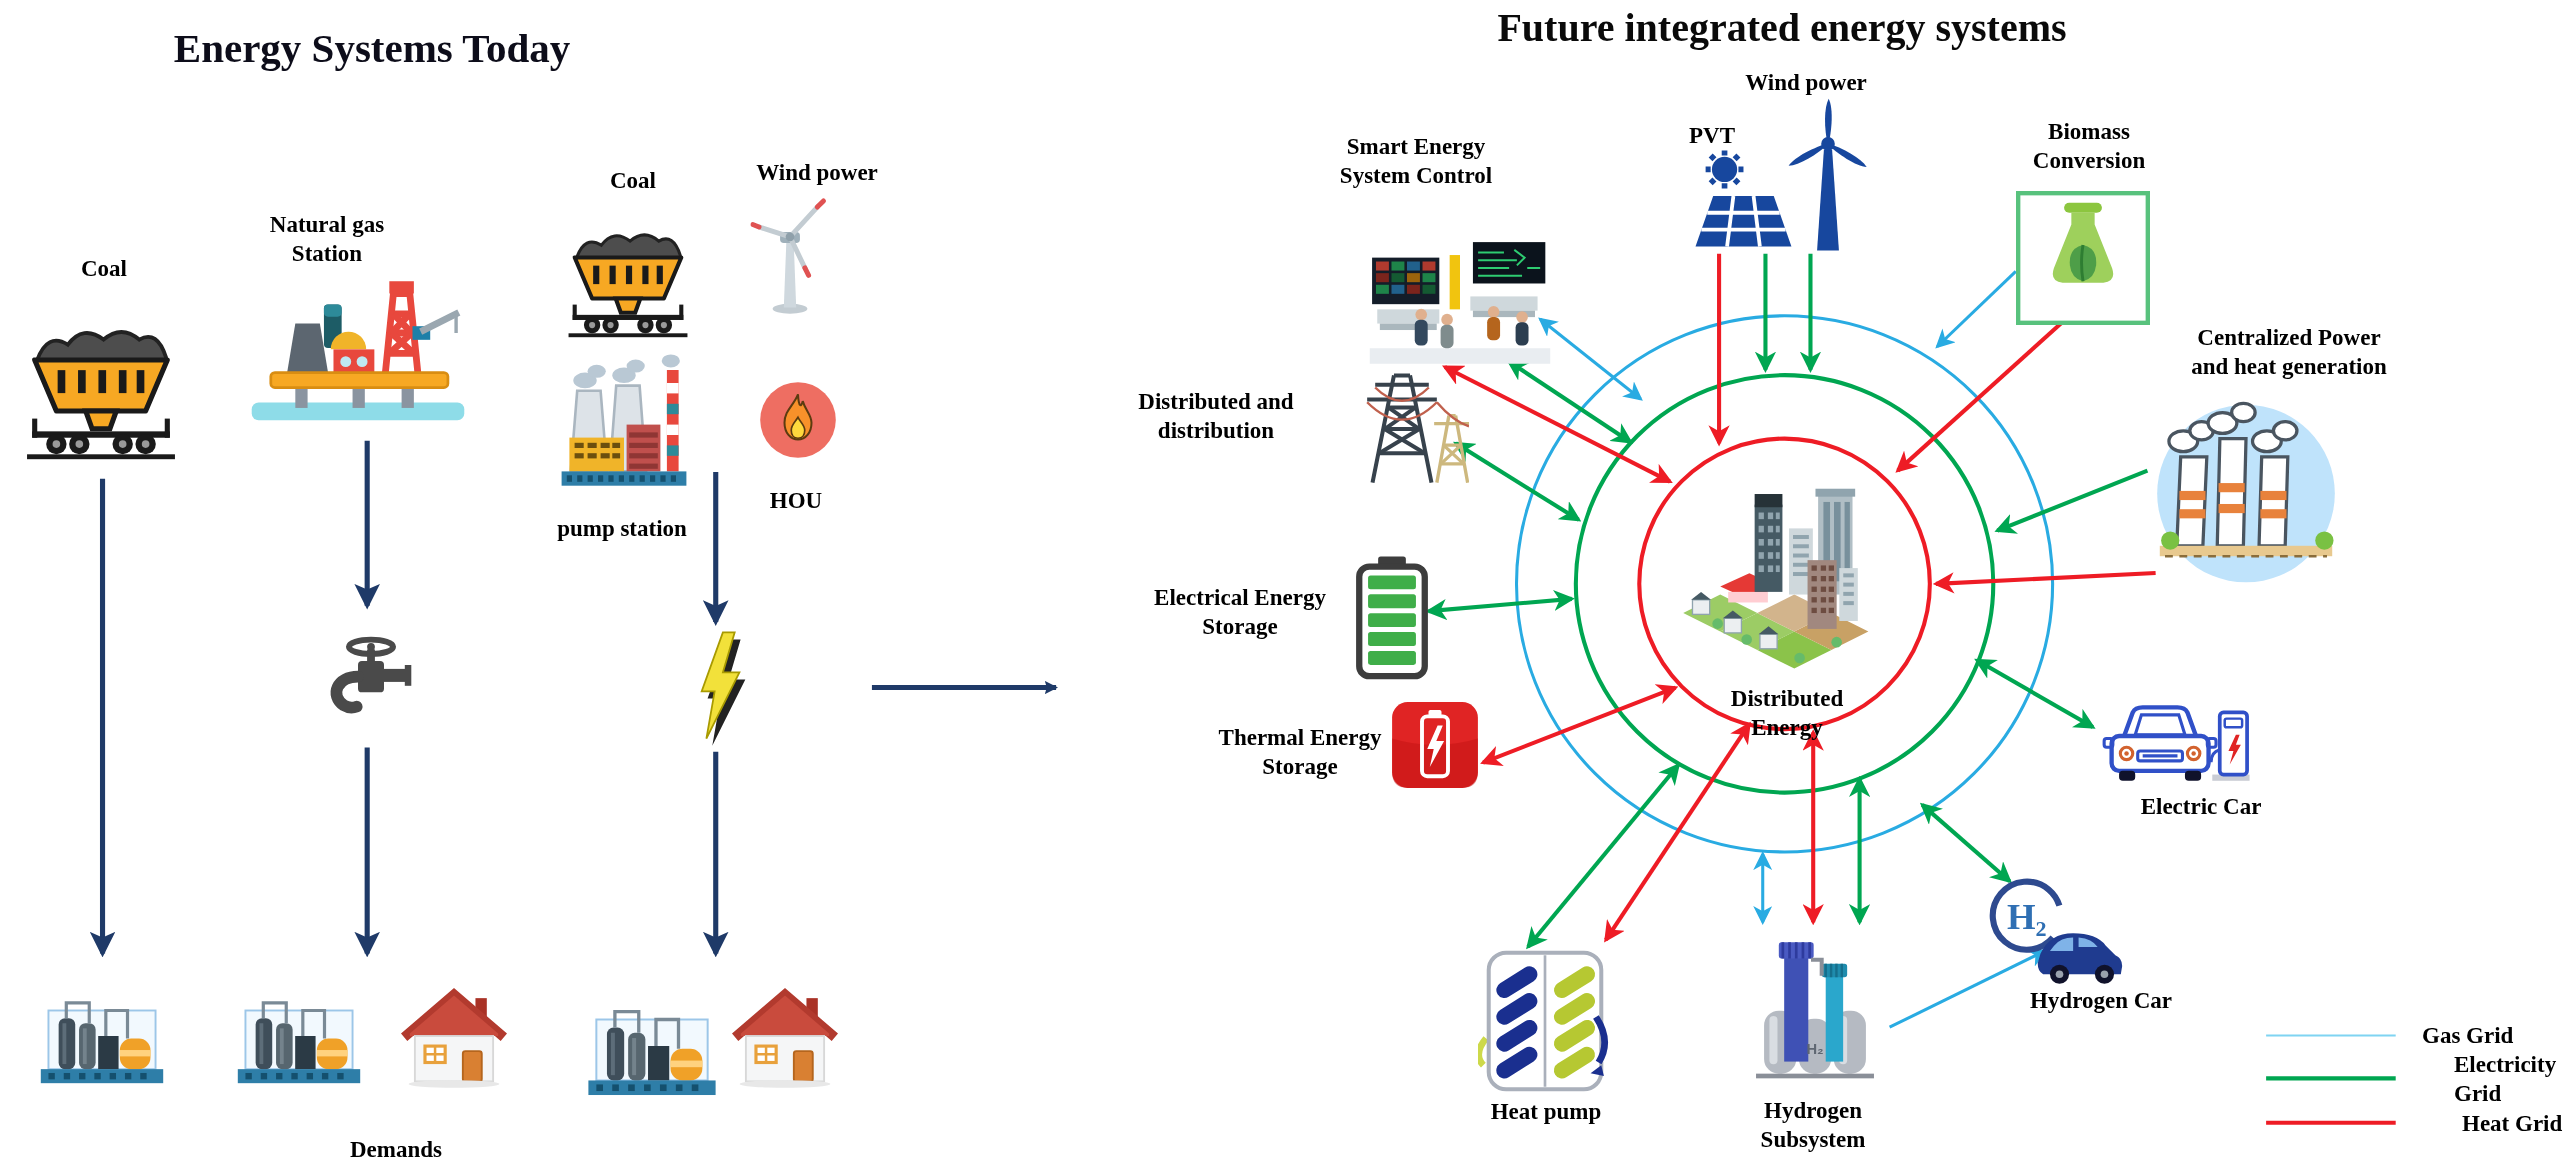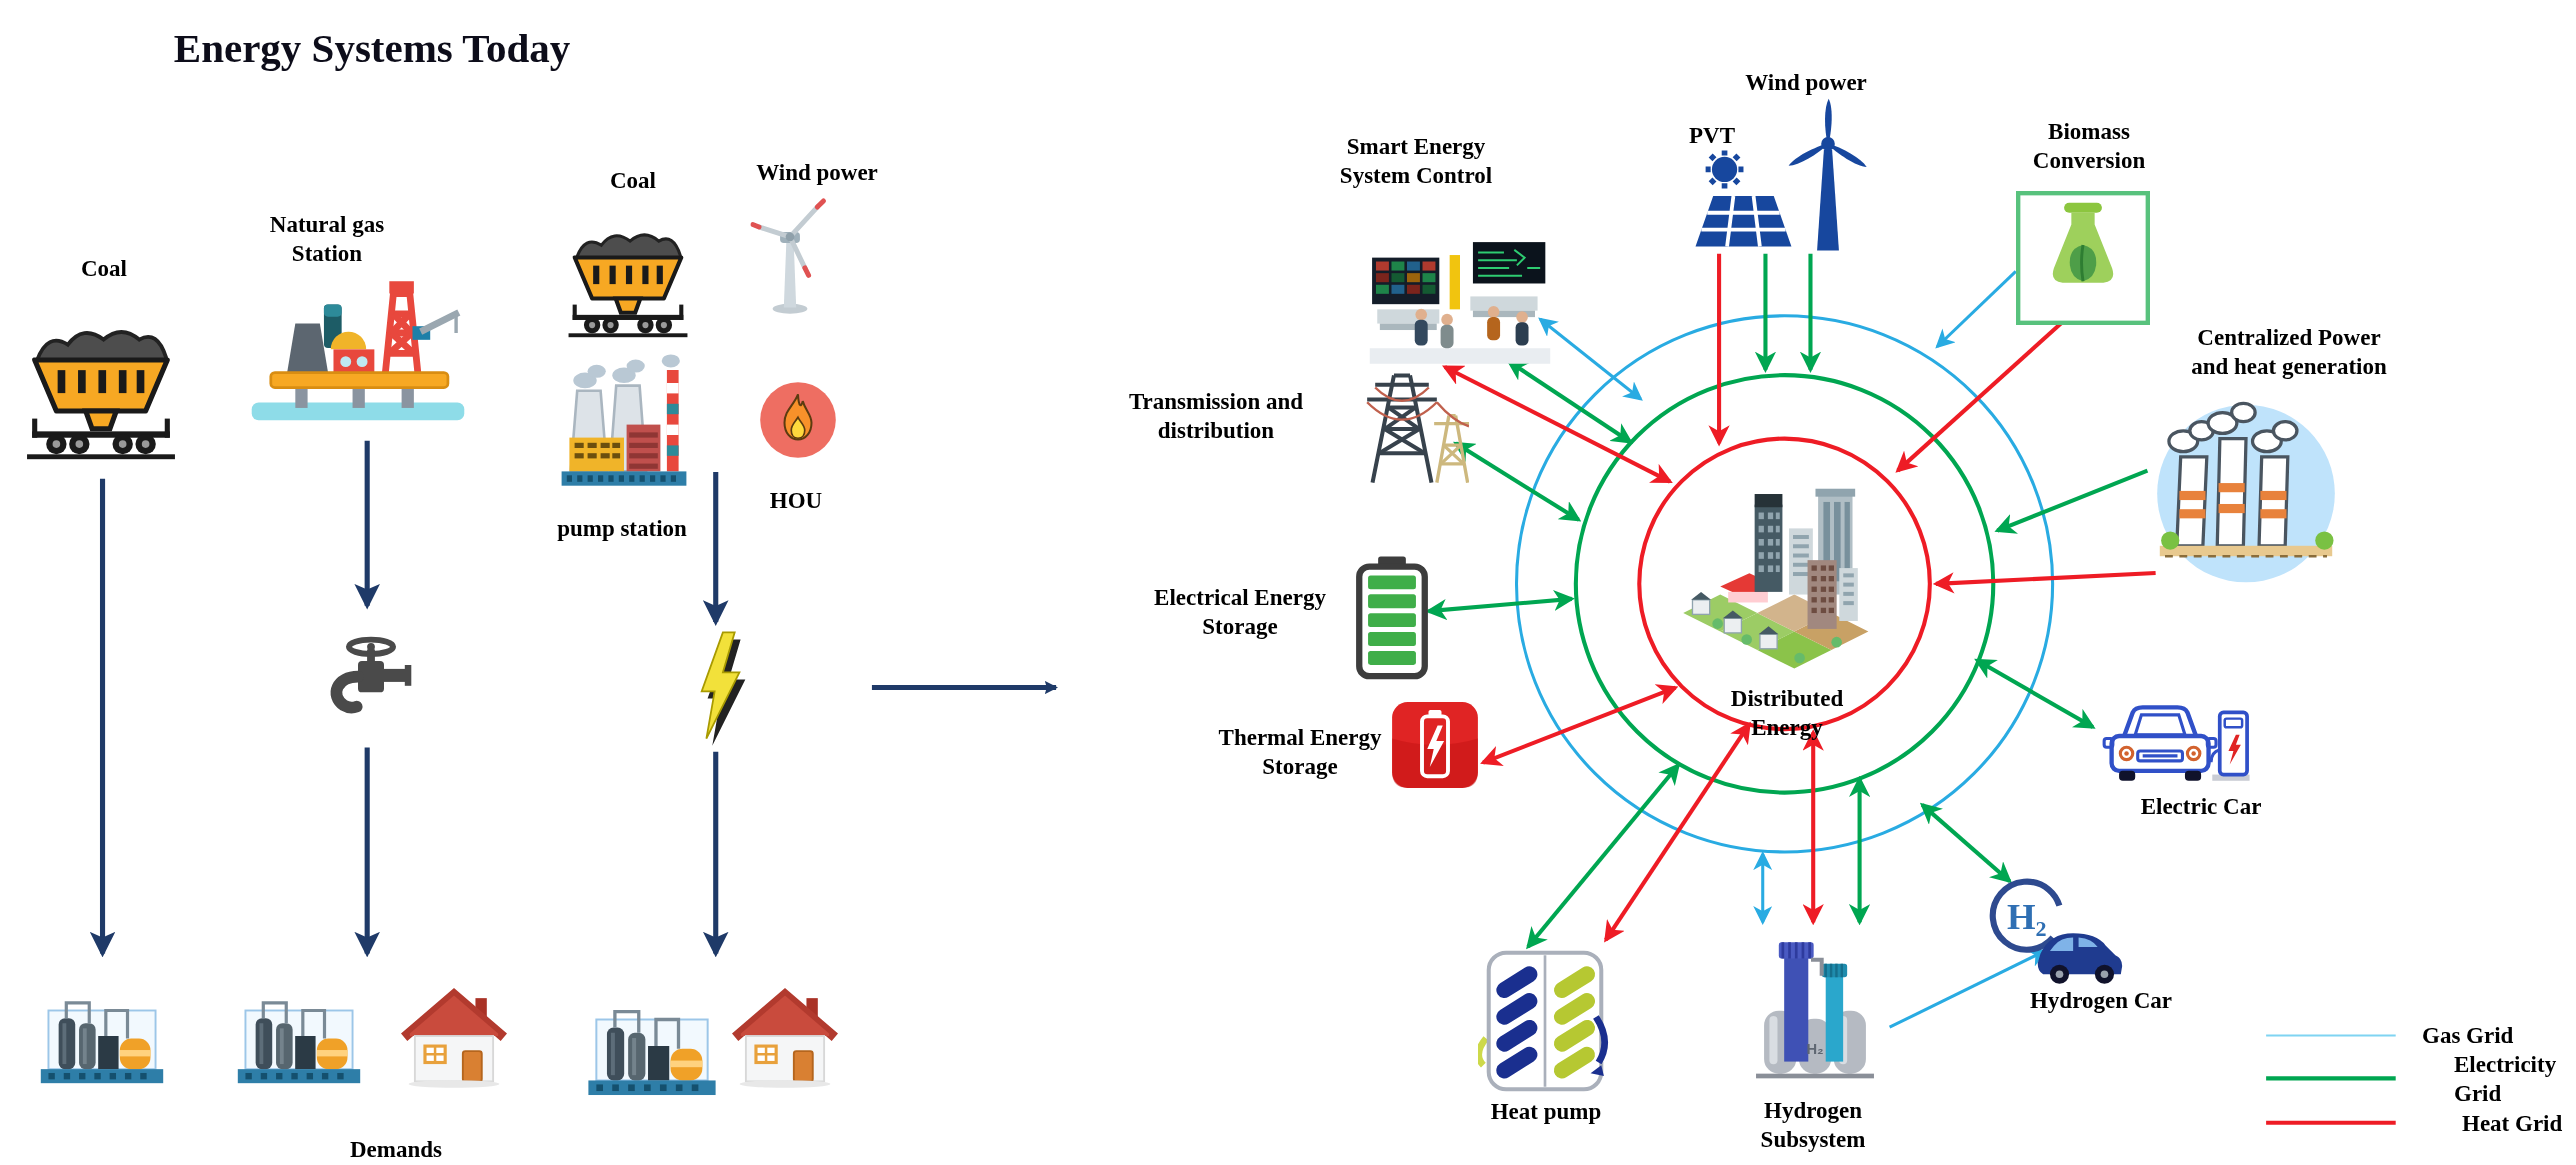--- a/index.html
+++ b/index.html
@@ -359,20 +359,21 @@
     <polygon points="45,10 80,40 80,42 10,42 10,40" fill="#c94b3d"></polygon>
     <rect x="14" y="42" width="62" height="36" fill="#f5f6f7" stroke="#d8d8d8" stroke-width="1.5"></rect>
     <rect x="52" y="54" width="15" height="24" rx="2" fill="#d98032" stroke="#b5651d" stroke-width="1.5"></rect>
     <rect x="22" y="50" width="16" height="13" fill="#ffffff" stroke="#e8a13c" stroke-width="2.5"></rect>
     <path d="M30,50 V63 M22,56.5 H38" stroke="#e8a13c" stroke-width="2"></path>
     <ellipse cx="45" cy="80" rx="36" ry="3" fill="#e8e8e8"></ellipse>
   </svg>
 </div>
 <div class="lbl" style="left:396px;top:1150px;">Demands</div>
 
+<div class="lbl rtitle" style="left:1782px;top:27px;">Future integrated energy systems</div>
 
 <div class="lbl" style="left:1806px;top:83px;">Wind power</div>
 <div class="node" style="left:1828px;top:177px;">
   <svg width="123" height="157" viewBox="0 0 90 115">
     <polygon points="42,38 48,38 53,112 37,112" fill="#17479e"></polygon>
     <g fill="#17479e">
       <path d="M45,36 C42,22 42,8 45.5,1 C49,8 48,24 45,36 Z"></path>
       <path d="M45,36 C42,22 42,8 45.5,1 C49,8 48,24 45,36 Z" transform="rotate(120 45 34)"></path>
       <path d="M45,36 C42,22 42,8 45.5,1 C49,8 48,24 45,36 Z" transform="rotate(240 45 34)"></path>
     </g>
@@ -476,21 +477,21 @@
       <ellipse cx="96" cy="40" rx="11" ry="8"></ellipse>
           <ellipse cx="110" cy="32" rx="9" ry="7"></ellipse>
     </g>
     <rect x="14" y="120" width="132" height="8" fill="#e8c98f"></rect>
     <path d="M18,128 h124" stroke="#8a6d3b" stroke-width="2" stroke-dasharray="6 5"></path>
     <circle cx="22" cy="116" r="7" fill="#7ac143"></circle>
         <circle cx="140" cy="116" r="7" fill="#7ac143"></circle>
   </svg>
 </div>
 
-<div class="lbl" style="left:1216px;top:417px;">Transmission and
+<div class="lbl" style="left:1216px;top:417px;">Distributed and
 distribution</div>
 <div class="node" style="left:1402px;top:422px;">
   <svg width="134" height="134" viewBox="0 0 100 100">
     <g stroke="#37424c" stroke-width="3" fill="none">
       <path d="M28,96 L44,16 M72,96 L56,16 M44,16 H56"></path>
       <path d="M33,74 H67 M37,56 H63 M40,40 H60"></path>
       <path d="M33,74 L63,56 M67,74 L37,56 M37,56 L60,40 M63,56 L40,40"></path>
       <path d="M24,34 H76 M30,23 H70"></path>
     </g>
     <g stroke="#cdb87e" stroke-width="2.5" fill="none">

